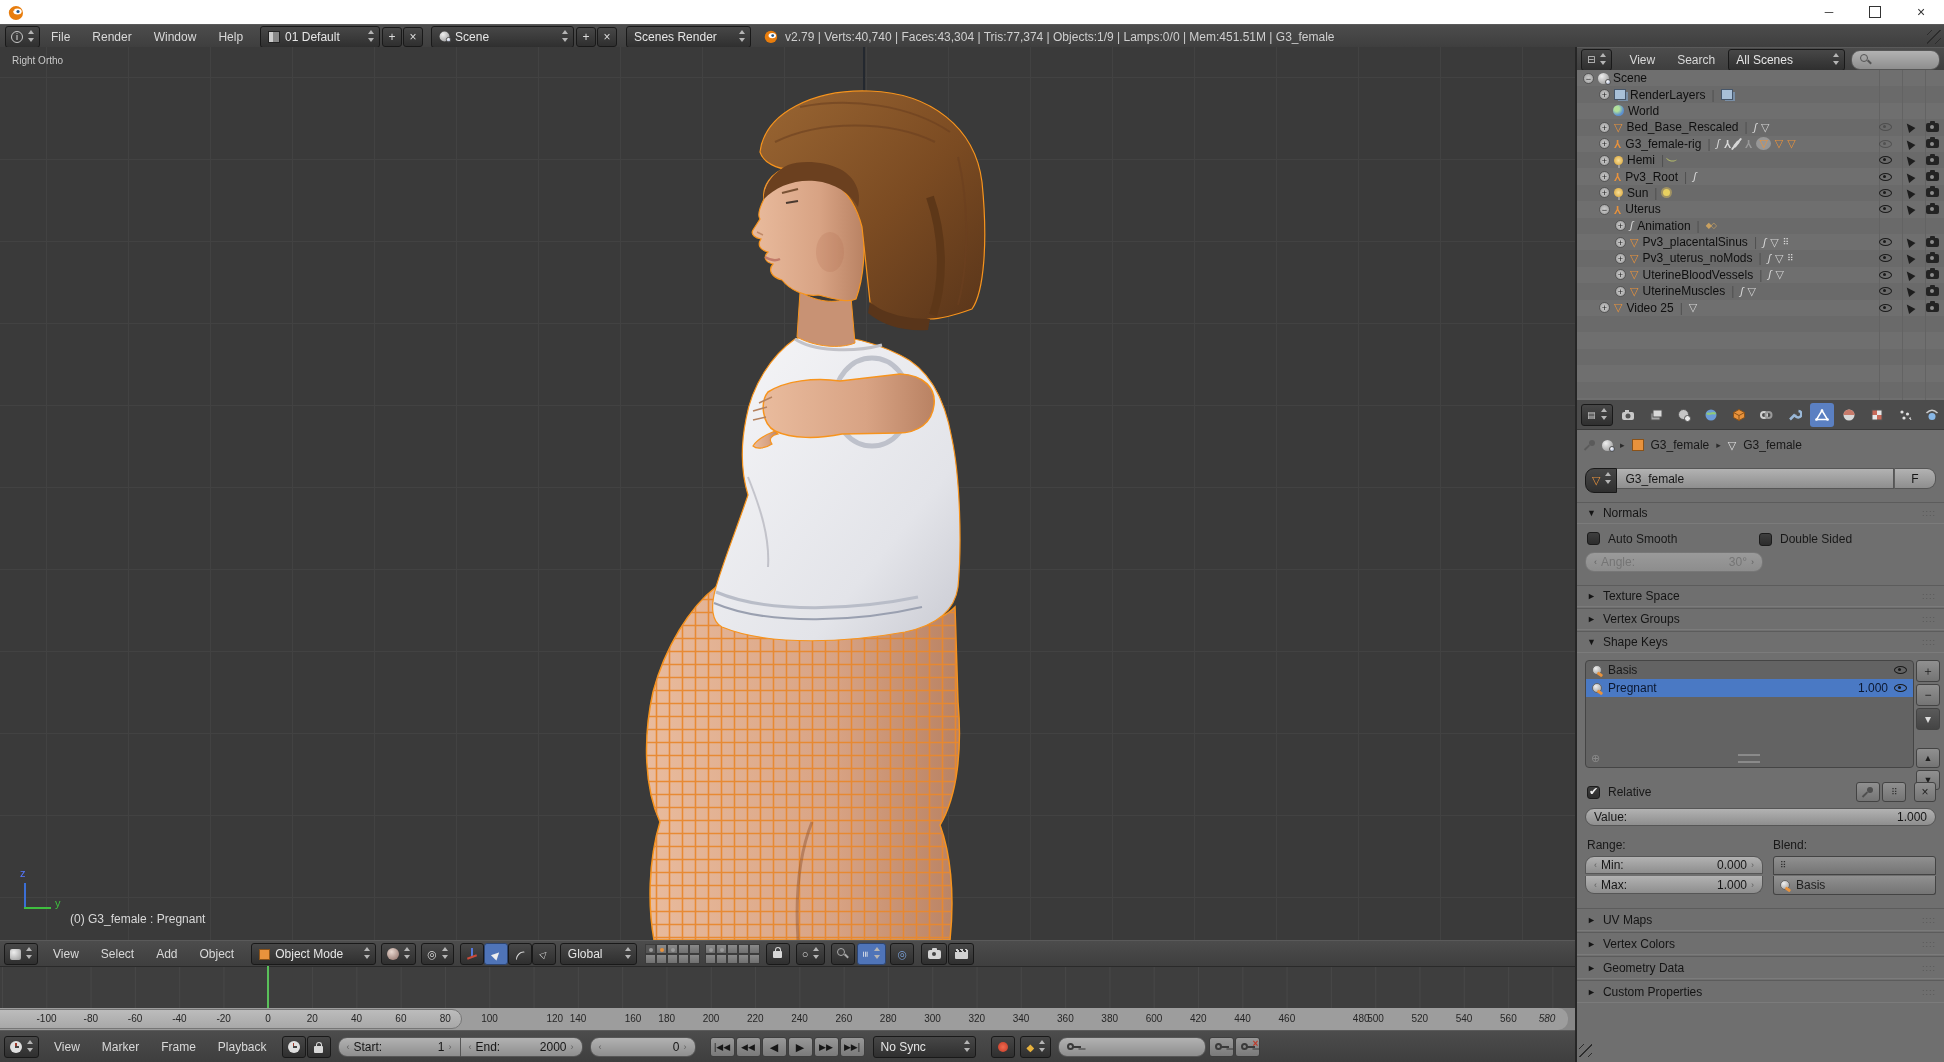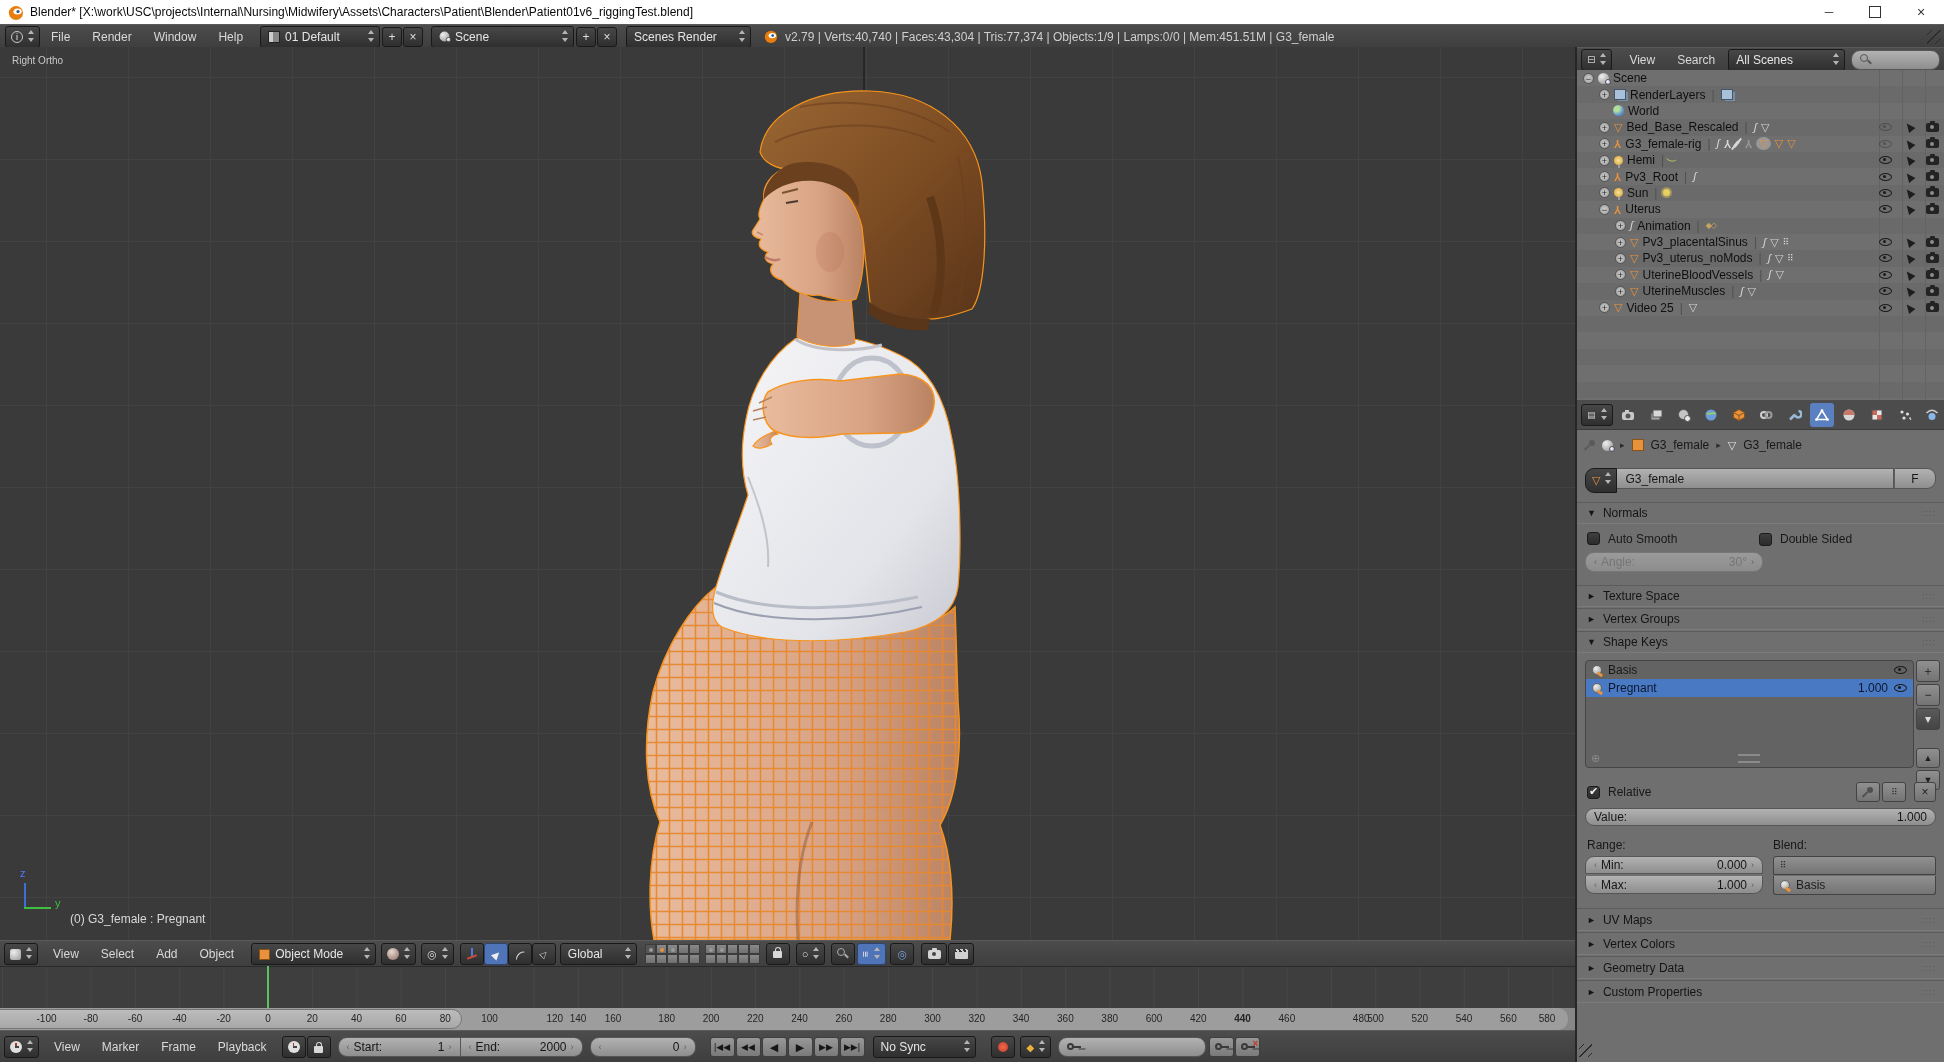--- a/index.html
+++ b/index.html
@@ -117,21 +117,20 @@
 </head>
 <body>
 
 <div class="abs" id="titlebar">
   <svg width="17" height="17" viewBox="0 0 17 17" style="margin:0 6px 0 7px">
     <circle cx="9" cy="9" r="7" fill="#e87d0d"></circle>
     <ellipse cx="10.5" cy="7.5" rx="4.2" ry="3" fill="#fff"></ellipse>
     <circle cx="11" cy="7.5" r="1.6" fill="#265787"></circle>
     <path d="M2,10 Q1,6 5,4 L8,6 Q4,7 3.5,11 Z" fill="#e87d0d"></path>
   </svg>
-  <span style="white-space:nowrap">Blender* [X:\work\USC\projects\Internal\Nursing\Midwifery\Assets\Characters\Patient\Blender\Patient01v6_riggingTest.blend]</span>
   <span style="flex:1"></span>
   <span style="width:46px;text-align:center;color:#333">─</span>
   <span style="width:46px;display:flex;justify-content:center">
       <span style="width:10px;height:10px;border:1.5px solid #333;display:inline-block"></span>
     </span>
   <span style="width:46px;text-align:center;color:#333;font-size:14px">×</span>
 </div>
 
 <div class="abs hdr" id="infobar">
   <span class="dd" style="margin-left:5px;padding-left:5px">
@@ -355,42 +354,42 @@
       <span class="rlbl" style="left: 179.4px;">-40</span>
       <span class="rlbl" style="left: 223.7px;">-20</span>
       <span class="rlbl" style="left: 268px;">0</span>
       <span class="rlbl" style="left: 312.3px;">20</span>
       <span class="rlbl" style="left: 356.6px;">40</span>
       <span class="rlbl" style="left: 400.9px;">60</span>
       <span class="rlbl" style="left: 445.2px;">80</span>
       <span class="rlbl" style="left: 489.5px;">100</span>
       <span class="rlbl" style="left: 533.8px; margin-left: 21px;">120</span>
       <span class="rlbl" style="left: 578.1px;">140</span>
-      <span class="rlbl" style="left: 613px;">160</span>
+      <span class="rlbl" style="left: 633px;">160</span>
       <span class="rlbl" style="left: 666.7px;">180</span>
       <span class="rlbl" style="left: 711px;">200</span>
       <span class="rlbl" style="left: 755.3px;">220</span>
       <span class="rlbl" style="left: 799.6px;">240</span>
       <span class="rlbl" style="left: 843.9px;">260</span>
       <span class="rlbl" style="left: 888.2px;">280</span>
       <span class="rlbl" style="left: 932.5px;">300</span>
       <span class="rlbl" style="left: 976.8px;">320</span>
       <span class="rlbl" style="left: 1021.1px;">340</span>
       <span class="rlbl" style="left: 1065.4px;">360</span>
       <span class="rlbl" style="left: 1109.7px;">380</span>
       <span class="rlbl" style="left: 1154px;">600</span>
       <span class="rlbl" style="left: 1198.3px;">420</span>
-      <span class="rlbl" style="left: 1242.6px; font-weight: bold;">440</span>
+      <span class="rlbl" style="left: 1242.6px;">440</span>
       <span class="rlbl" style="left: 1286.9px;">460</span>
       <span class="rlbl" style="left: 1331.2px; margin-left: 30px;">480</span>
       <span class="rlbl" style="left: 1375.5px;">500</span>
       <span class="rlbl" style="left: 1419.8px;">520</span>
       <span class="rlbl" style="left: 1464.1px;">540</span>
       <span class="rlbl" style="left: 1508.4px;">560</span>
-      <span class="rlbl" style="left: 1547px;">580</span>
+      <span class="rlbl" style="left: 1547px; font-style: italic;">580</span>
     </div>
 </div>
 
 <div class="abs hdr" id="tl-header">
   <span class="dd" style="margin-left:4px;padding-left:5px">
       <span class="i-clock"></span>
       <span class="ud"></span>
     </span>
   <span class="menu" style="margin-left:4px">View</span>
   <span class="menu">Marker</span>

